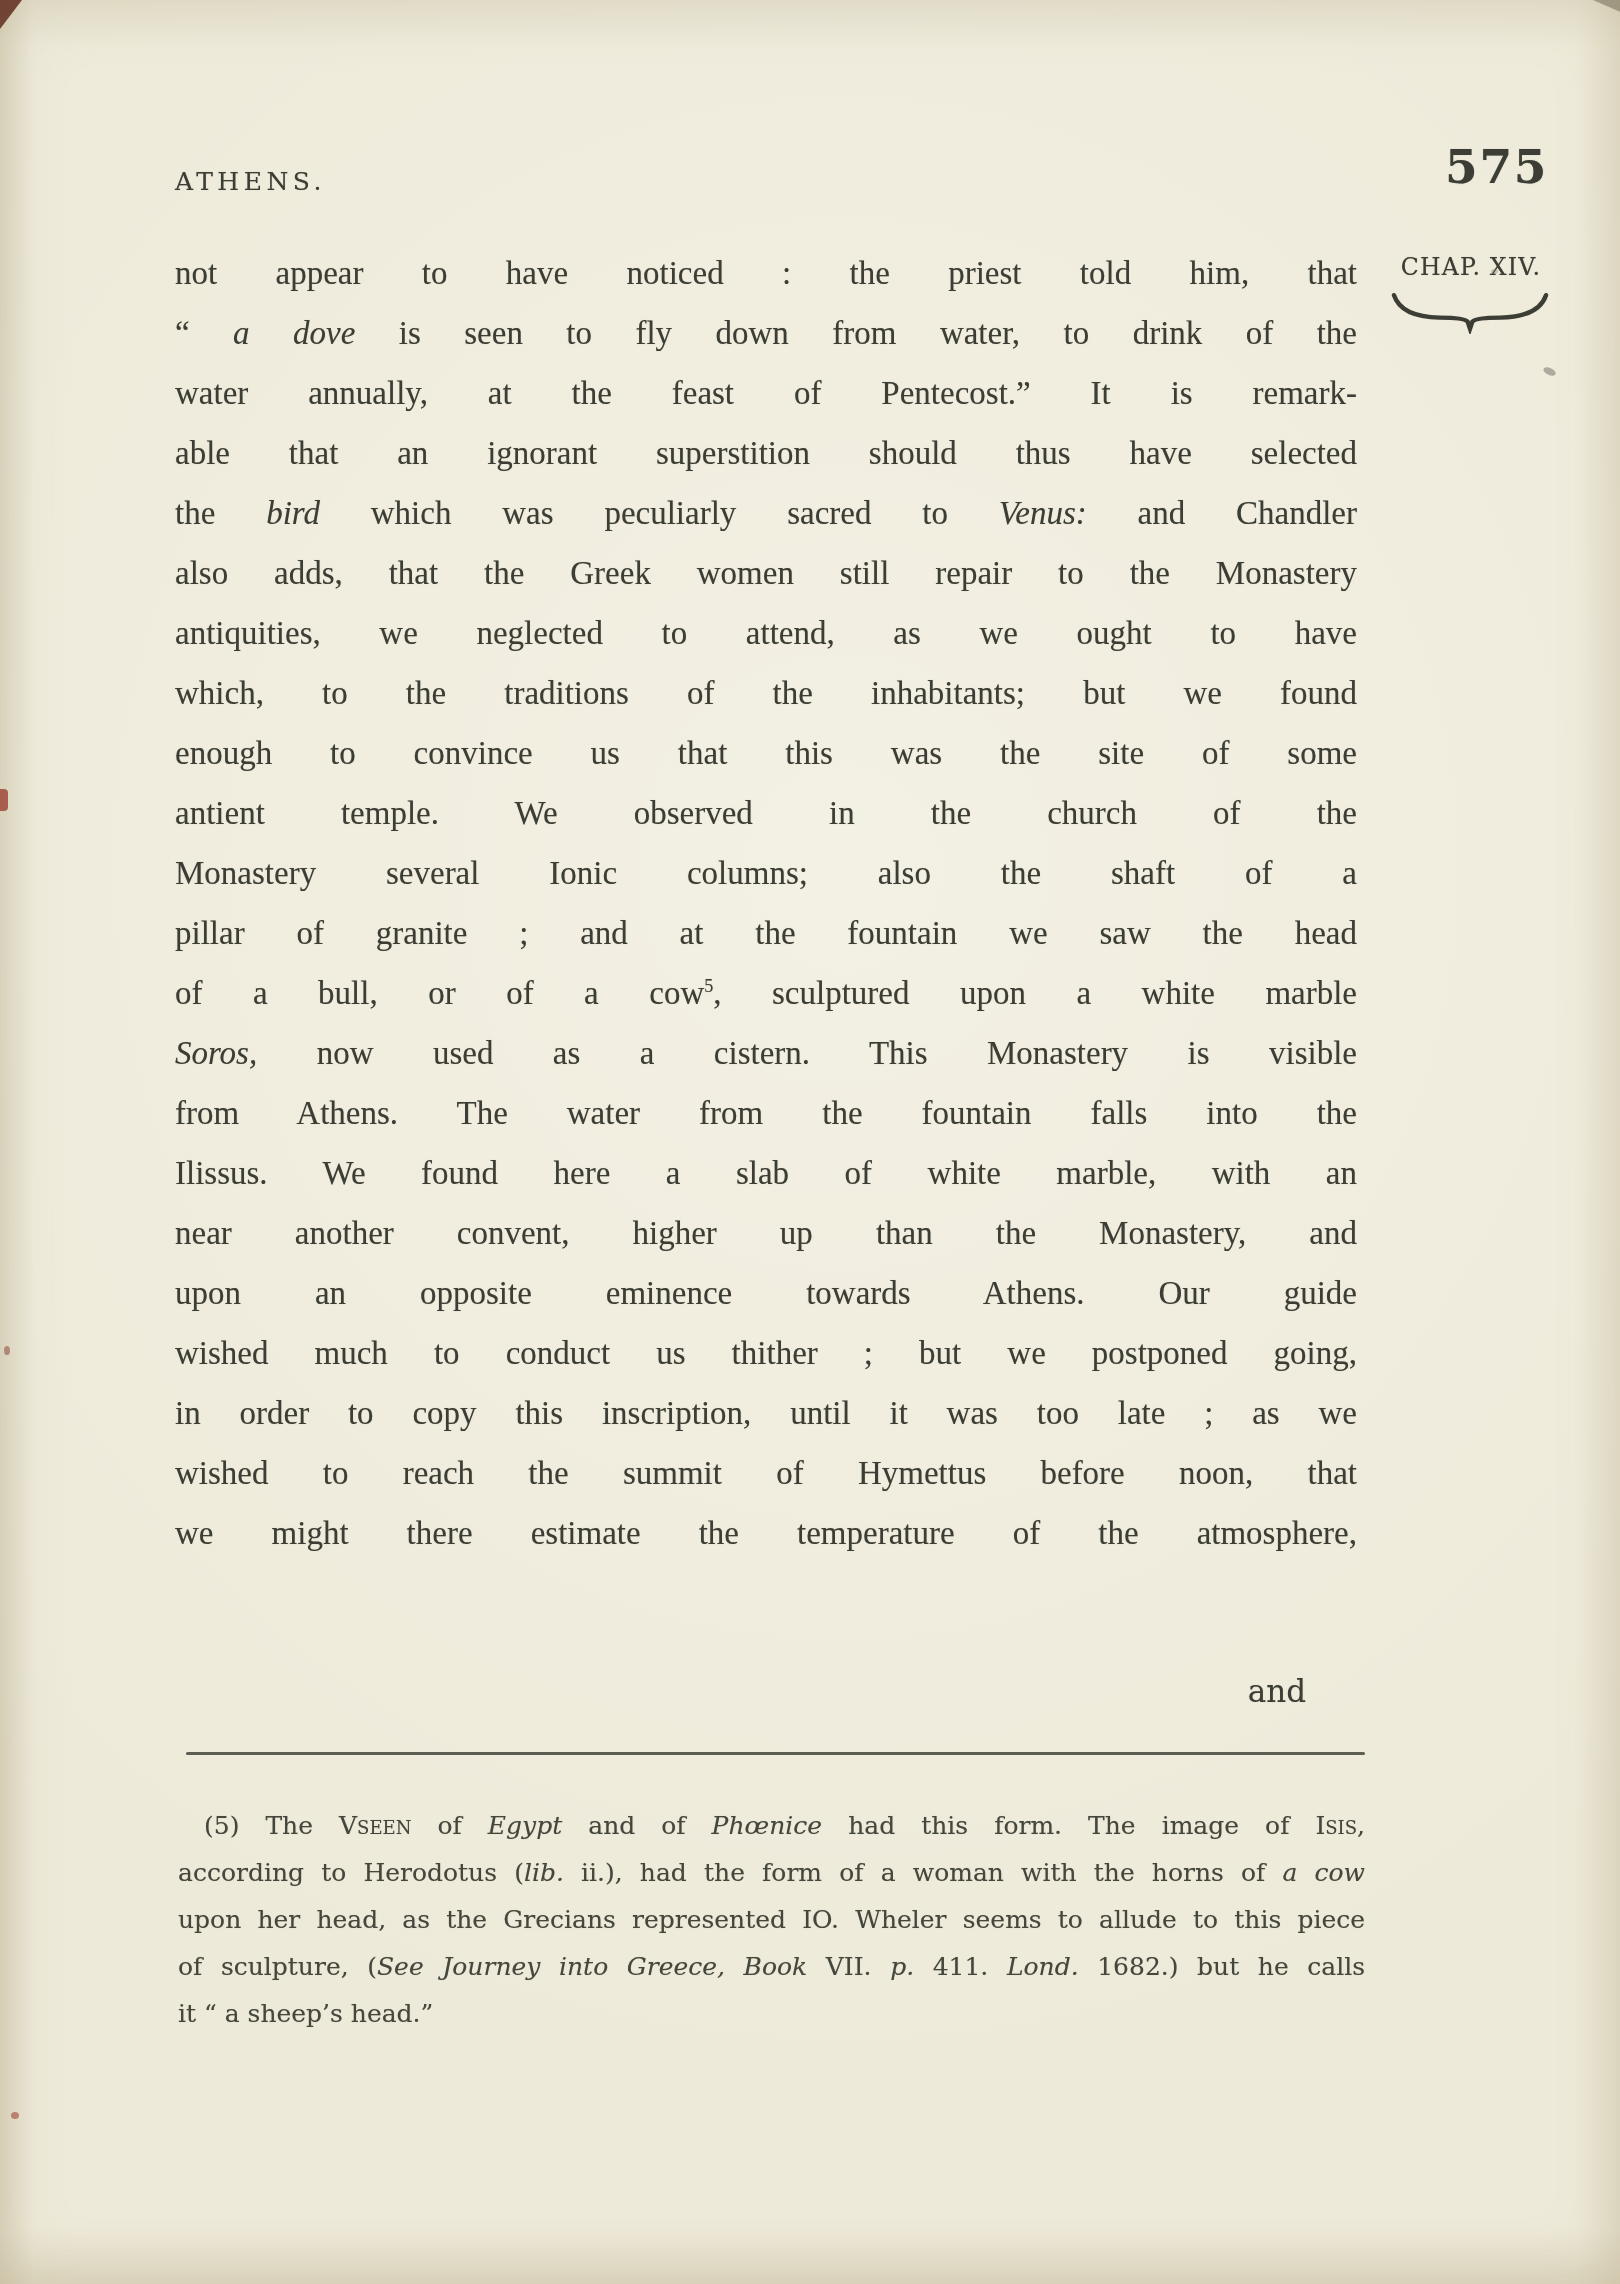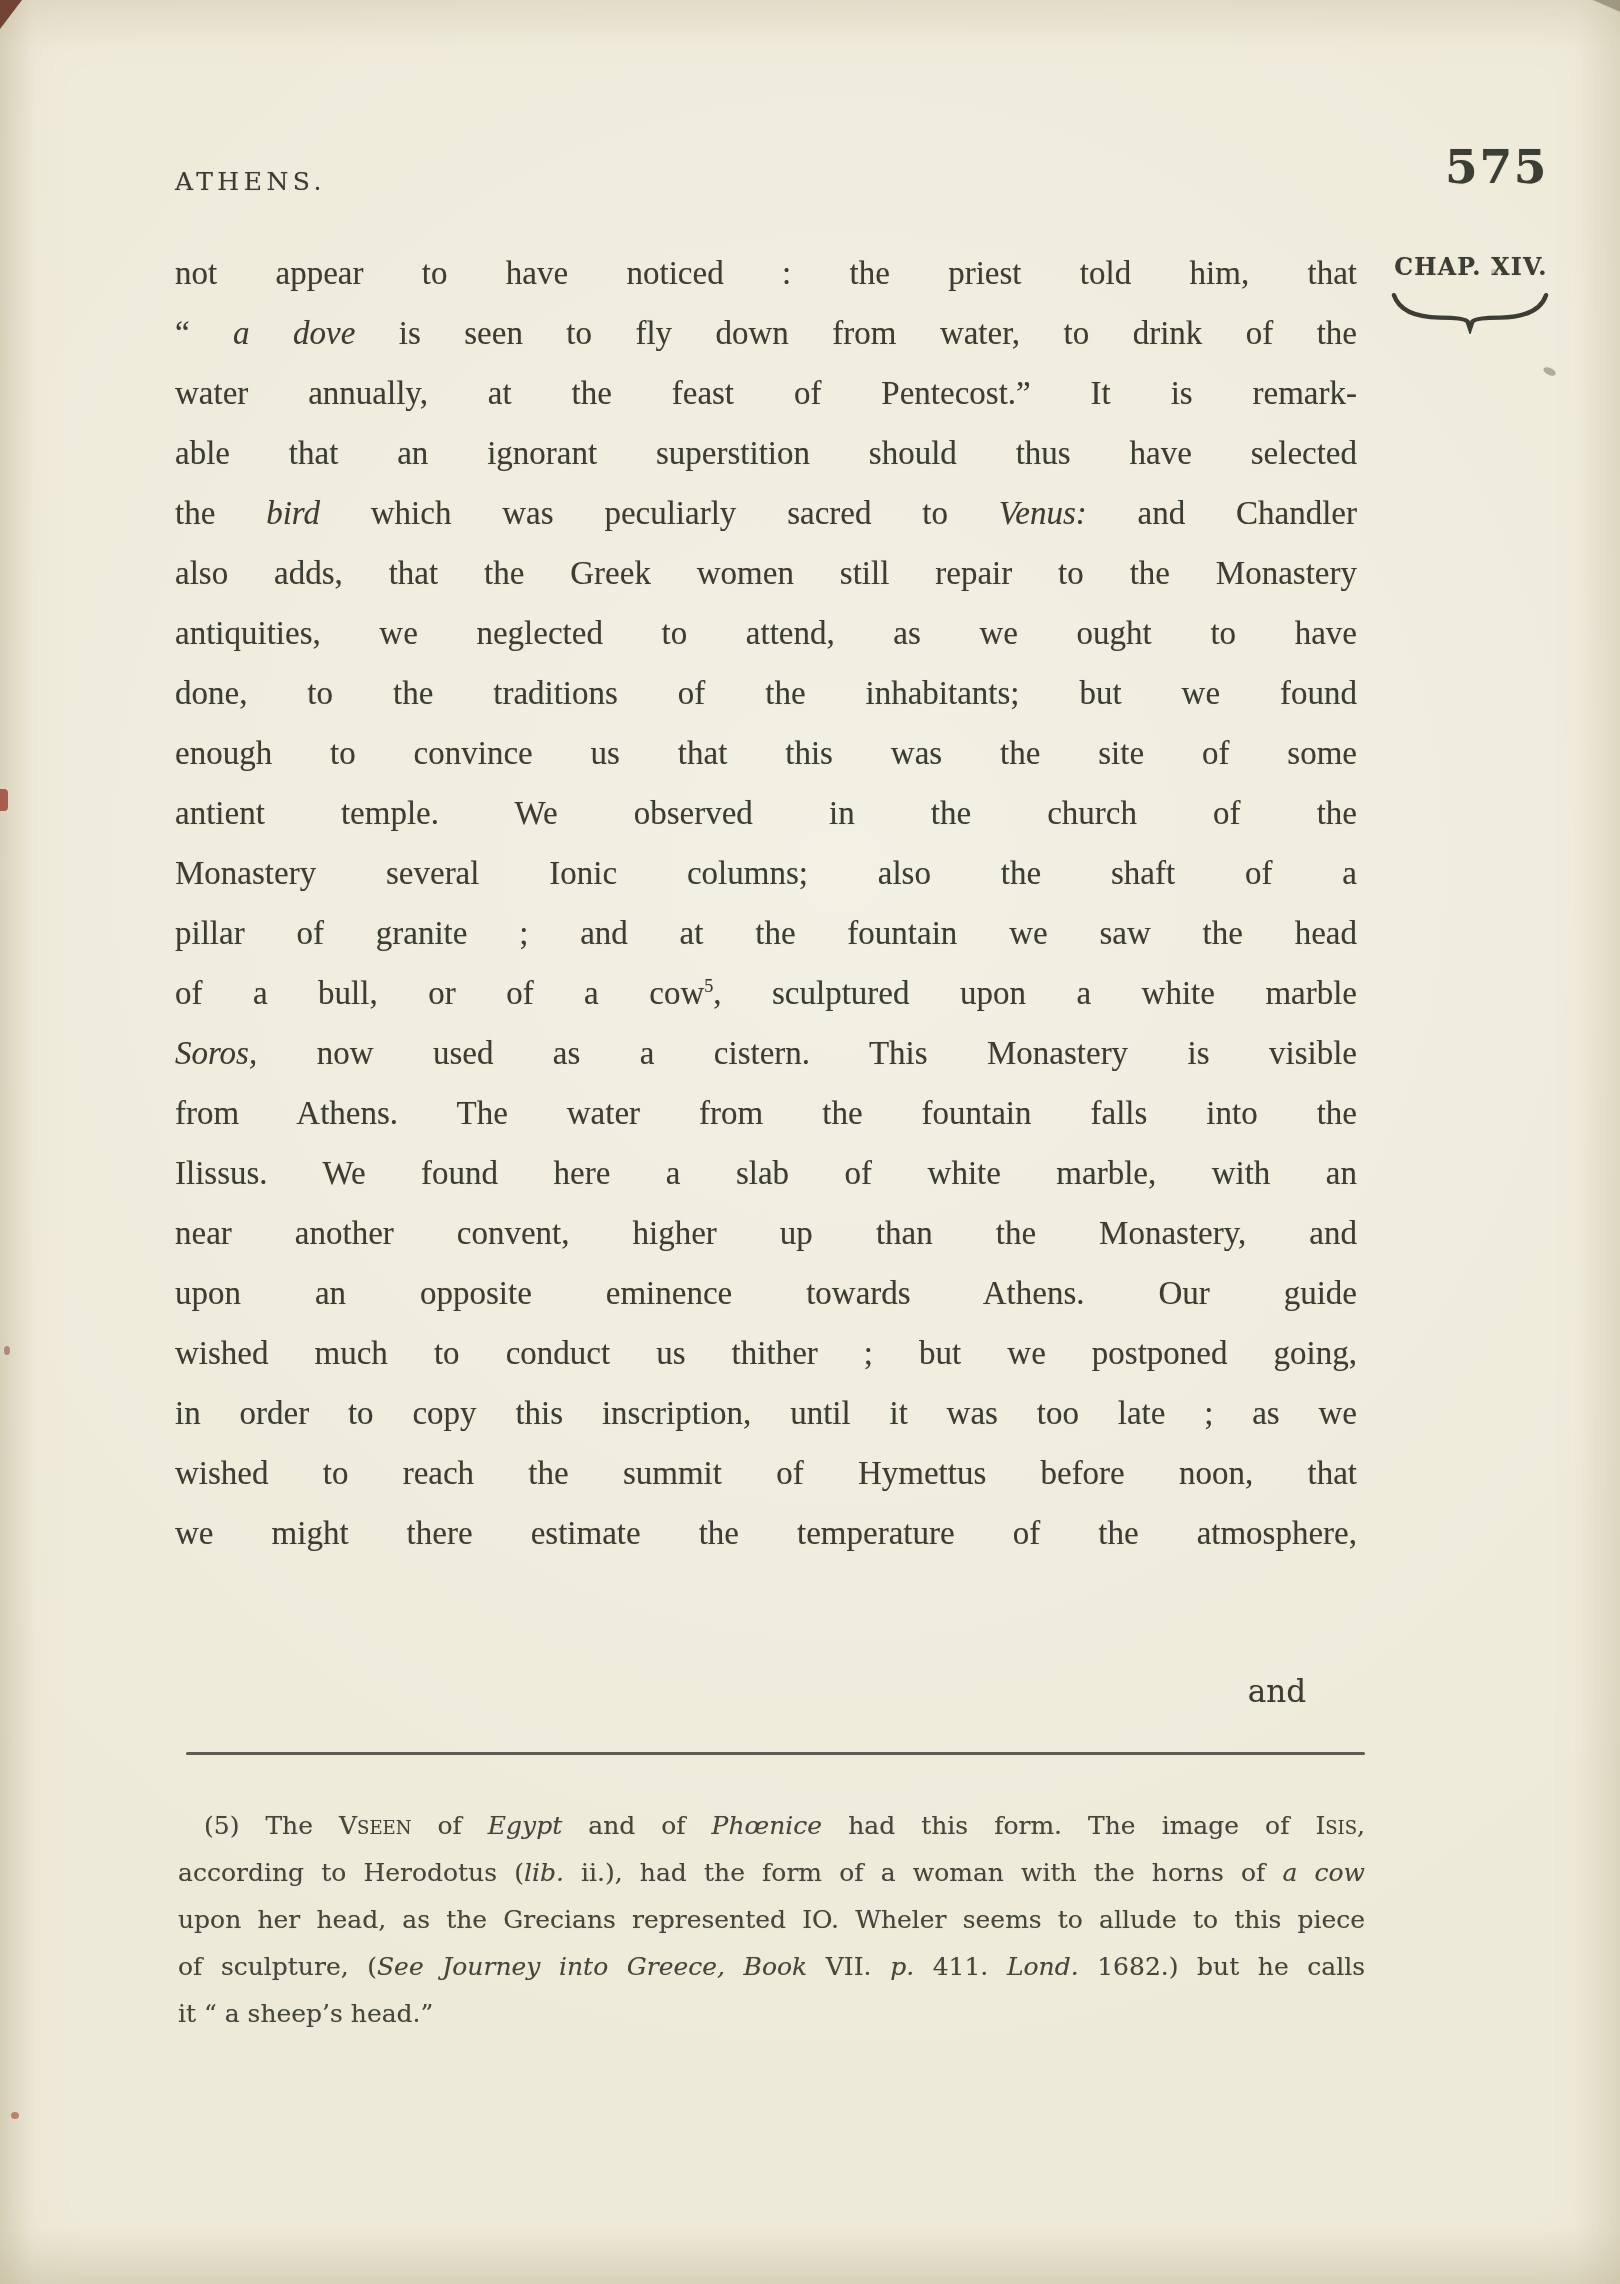--- a/index.html
+++ b/index.html
@@ -27,21 +27,21 @@
     color: var(--ink);
     text-shadow: 0 0 0.8px rgba(62,63,55,0.45);
   }
   .page-number {
     position: absolute; right: 73px; top: 139px;
     font-size: 47px; font-weight: bold; letter-spacing: 1.6px;
     text-shadow: 0 0 0.8px rgba(62,63,55,0.5);
   }
   .chap-note {
     position: absolute; left: 1384px; top: 253px; width: 174px;
-    text-align: center; font-size: 23.6px; font-weight: bold; letter-spacing: 1.2px;
+    text-align: center; font-size: 23.6px; font-weight: normal; letter-spacing: 1.2px;
     text-shadow: 0 0 0.8px rgba(62,63,55,0.5);
   }
   .chap-brace {
     position: absolute; left: 1390px; top: 290px; width: 160px; height: 44px;
   }
   .body-text {
     position: absolute; left: 175px; top: 243px; width: 1182px;
     font-size: 33px; line-height: 60px;
     text-shadow: 0 0 0.8px rgba(62,63,55,0.35);
   }
@@ -100,21 +100,21 @@
   </svg>
 
   <div class="body-text">
       <div class="b-line"><span>not appear to have noticed : the priest told him, that</span></div>
       <div class="b-line"><span>“ </span><span class="i">a dove</span><span> is seen to fly down from water, to drink of the</span></div>
       <div class="b-line"><span>water annually, at the feast of Pentecost.”  It is remark-</span></div>
       <div class="b-line"><span>able that an ignorant superstition should thus have selected</span></div>
       <div class="b-line"><span>the </span><span class="i">bird</span><span> which was peculiarly sacred to </span><span class="i">Venus:</span><span> and Chandler</span></div>
       <div class="b-line"><span>also adds, that the Greek women still repair to the Monastery</span></div>
       <div class="b-line"><span>antiquities, we neglected to attend, as we ought to have</span></div>
-      <div class="b-line"><span>done, to the traditions of the inhabitants; but we found</span></div>
+      <div class="b-line"><span>which, to the traditions of the inhabitants; but we found</span></div>
       <div class="b-line"><span>enough to convince us that this was the site of some</span></div>
       <div class="b-line"><span>antient temple.  We observed in the church of the</span></div>
       <div class="b-line"><span>Monastery several Ionic columns; also the shaft of a</span></div>
       <div class="b-line"><span>pillar of granite ;  and at the fountain we saw the head</span></div>
       <div class="b-line"><span>of a bull, or of a cow</span><span class="sup">5</span><span>, sculptured upon a white marble</span></div>
       <div class="b-line"><span class="i">Soros,</span><span> now used  as a cistern.   This Monastery is visible</span></div>
       <div class="b-line"><span>from Athens.  The water from the fountain falls into the</span></div>
       <div class="b-line"><span>Ilissus.  We found here a slab of white marble, with an</span></div>
       <div class="b-line"><span>near another convent, higher up than the Monastery, and</span></div>
       <div class="b-line"><span>upon an opposite eminence towards Athens.  Our guide</span></div>

